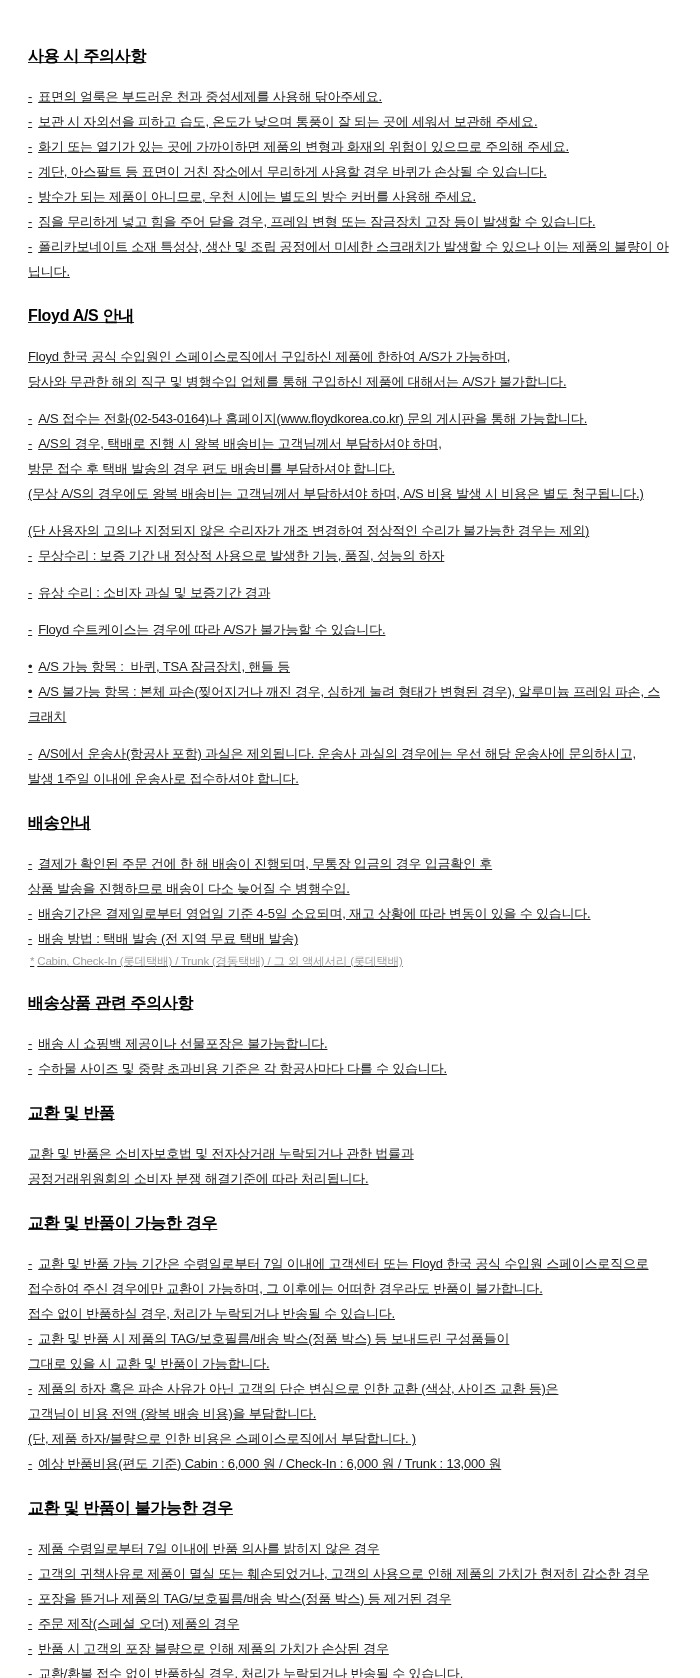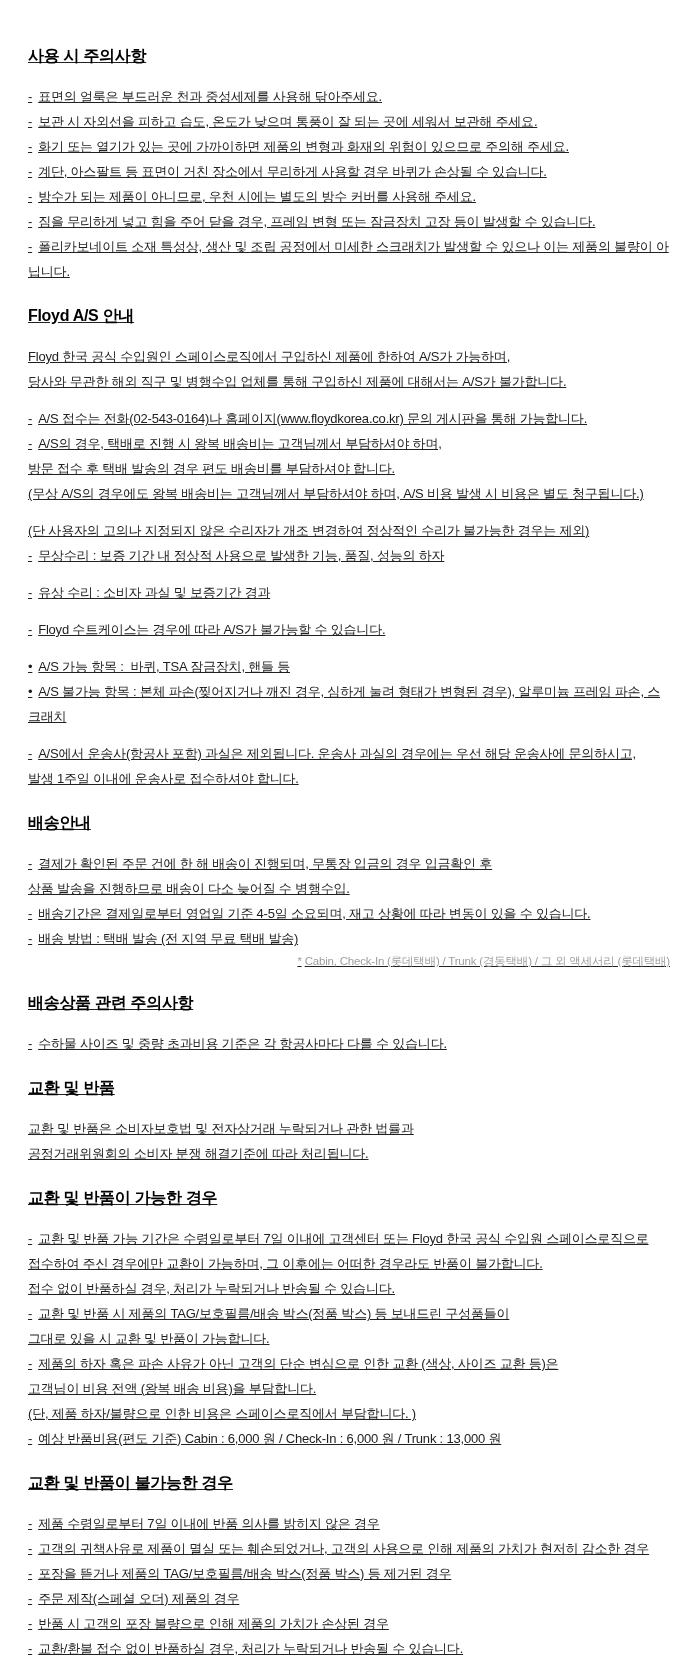--- a/index.html
+++ b/index.html
@@ -27,21 +27,20 @@
     line-height: 25px;
     letter-spacing: -0.2px;
     white-space: pre-wrap;
   }
   .line .marker { margin-right: 6px; }
   .line.note {
     font-size: 11.5px;
     line-height: 20px;
     color: #9e9e9e;
     padding-left: 2px;
-    text-align: right;
   }
   .line.note .marker { margin-right: 3px; }
 </style>
 </head>
 <body>
 
 <main id="content">
     <section class="section">
       <h2 class="section-title">사용 시 주의사항</h2>
       <div class="block">
@@ -91,20 +90,21 @@
         <div class="line"><span class="marker">-</span><span class="text">결제가 확인된 주문 건에 한 해 배송이 진행되며, 무통장 입금의 경우 입금확인 후</span></div>
         <div class="line"><span class="text">상품 발송을 진행하므로 배송이 다소 늦어질 수 병행수입.</span></div>
         <div class="line"><span class="marker">-</span><span class="text">배송기간은 결제일로부터 영업일 기준 4-5일 소요되며, 재고 상황에 따라 변동이 있을 수 있습니다.</span></div>
         <div class="line"><span class="marker">-</span><span class="text">배송 방법 : 택배 발송 (전 지역 무료 택배 발송)</span></div>
         <div class="line note"><span class="marker">*</span><span class="text">Cabin, Check-In (롯데택배) / Trunk (경동택배) / 그 외 액세서리 (롯데택배)</span></div>
       </div>
     </section>
     <section class="section">
       <h2 class="section-title">배송상품 관련 주의사항</h2>
       <div class="block">
+        <div class="line"><span class="marker">-</span><span class="text">배송 시 쇼핑백 제공이나 선물포장은 불가능합니다.</span></div>
         <div class="line"><span class="marker">-</span><span class="text">수하물 사이즈 및 중량 초과비용 기준은 각 항공사마다 다를 수 있습니다.</span></div>
       </div>
     </section>
     <section class="section">
       <h2 class="section-title">교환 및 반품</h2>
       <div class="block">
         <div class="line"><span class="text">교환 및 반품은 소비자보호법 및 전자상거래 누락되거나 관한 법률과</span></div>
         <div class="line"><span class="text">공정거래위원회의 소비자 분쟁 해결기준에 따라 처리됩니다.</span></div>
       </div>
     </section>

